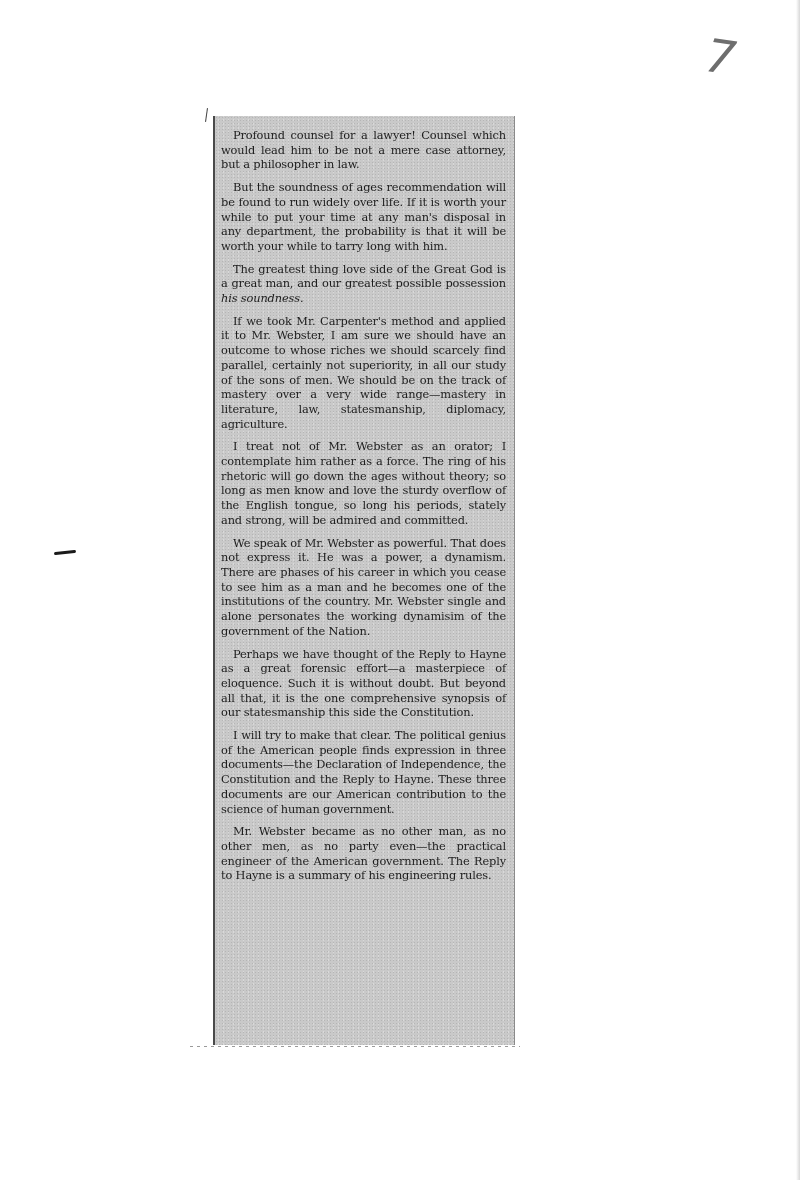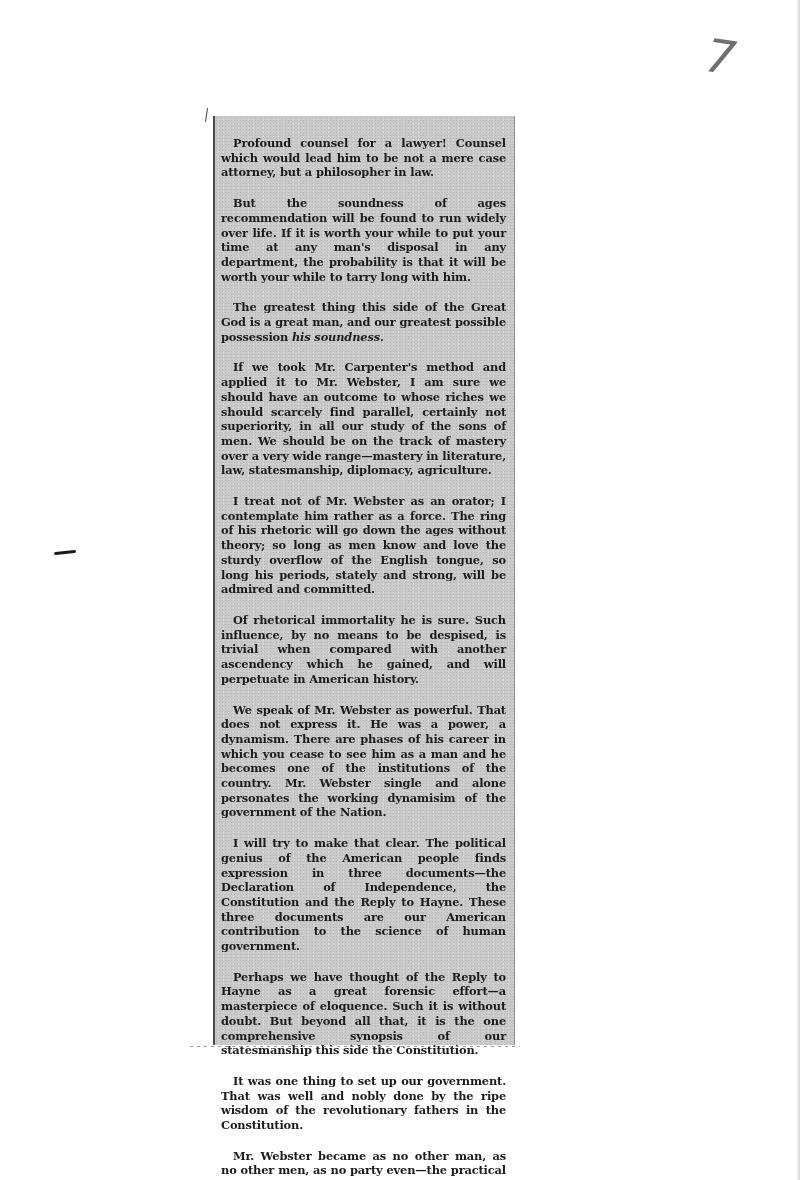--- a/index.html
+++ b/index.html
@@ -34,25 +34,25 @@
     border-right: 1px solid #8a8a8a;
     padding: 4px 8px 2px 6px;
     box-sizing: border-box;
     background-image:
       radial-gradient(#b5b5b5 0.6px, transparent 0.8px),
       radial-gradient(#dcdcdc 0.6px, transparent 0.8px);
     background-size: 3px 3px, 5px 4px;
     background-position: 0 0, 1px 2px;
   }
   .para {
-    margin: 16px 0 3px 0;
+    margin: 8px 0 3px 0;
     font-size: 11.4px;
     line-height: 14.7px;
     color: #1c1c1c;
-    font-weight: bold;
+    font-weight: normal;
     text-align: justify;
     text-indent: 12px;
     letter-spacing: -0.15px;
   }
   .para.first { text-indent: 12px; }
   .para .em { font-style: italic; }
   .tick-top {
     position: absolute; left: 206px; top: 108px; width: 1px; height: 14px;
     background: #444; transform: rotate(8deg);
   }
@@ -68,24 +68,22 @@
 
 <div class="page-number">7</div>
 
 <div class="margin-dash"></div>
 
 <div class="tick-top"></div>
 
 <div class="clipping">
   <p class="para first">Profound counsel for a lawyer! Counsel which would lead him to be not a mere case attorney, but a philosopher in law.</p>
   <p class="para">But the soundness of ages recommendation will be found to run widely over life. If it is worth your while to put your time at any man's disposal in any department, the probability is that it will be worth your while to tarry long with him.</p>
-  <p class="para"><span>The greatest thing this side of the Great God is a great man, and our greatest possible possession </span><span class="em">his soundness.</span></p>
+  <p class="para"><span>The greatest thing love side of the Great God is a great man, and our greatest possible possession </span><span class="em">his soundness.</span></p>
   <p class="para">If we took Mr. Carpenter's method and applied it to Mr. Webster, I am sure we should have an outcome to whose riches we should scarcely find parallel, certainly not superiority, in all our study of the sons of men. We should be on the track of mastery over a very wide range—mastery in literature, law, statesmanship, diplomacy, agriculture.</p>
   <p class="para">I treat not of Mr. Webster as an orator; I contemplate him rather as a force. The ring of his rhetoric will go down the ages without theory; so long as men know and love the sturdy overflow of the English tongue, so long his periods, stately and strong, will be admired and committed.</p>
-  <p class="para">Of rhetorical immortality he is sure. Such influence, by no means to be despised, is trivial when compared with another ascendency which he gained, and will perpetuate in American history.</p>
   <p class="para">We speak of Mr. Webster as powerful. That does not express it. He was a power, a dynamism. There are phases of his career in which you cease to see him as a man and he becomes one of the institutions of the country. Mr. Webster single and alone personates the working dynamisim of the government of the Nation.</p>
+  <p class="para">Perhaps we have thought of the Reply to Hayne as a great forensic effort—a masterpiece of eloquence. Such it is without doubt. But beyond all that, it is the one comprehensive synopsis of our statesmanship this side the Constitution.</p>
   <p class="para">I will try to make that clear. The political genius of the American people finds expression in three documents—the Declaration of Independence, the Constitution and the Reply to Hayne. These three documents are our American contribution to the science of human government.</p>
-  <p class="para">Perhaps we have thought of the Reply to Hayne as a great forensic effort—a masterpiece of eloquence. Such it is without doubt. But beyond all that, it is the one comprehensive synopsis of our statesmanship this side the Constitution.</p>
-  <p class="para">It was one thing to set up our government. That was well and nobly done by the ripe wisdom of the revolutionary fathers in the Constitution.</p>
   <p class="para">Mr. Webster became as no other man, as no other men, as no party even—the practical engineer of the American government. The Reply to Hayne is a summary of his engineering rules.</p>
 </div>
 
 <div class="bottom-rule"></div>
 
 </body></html>

